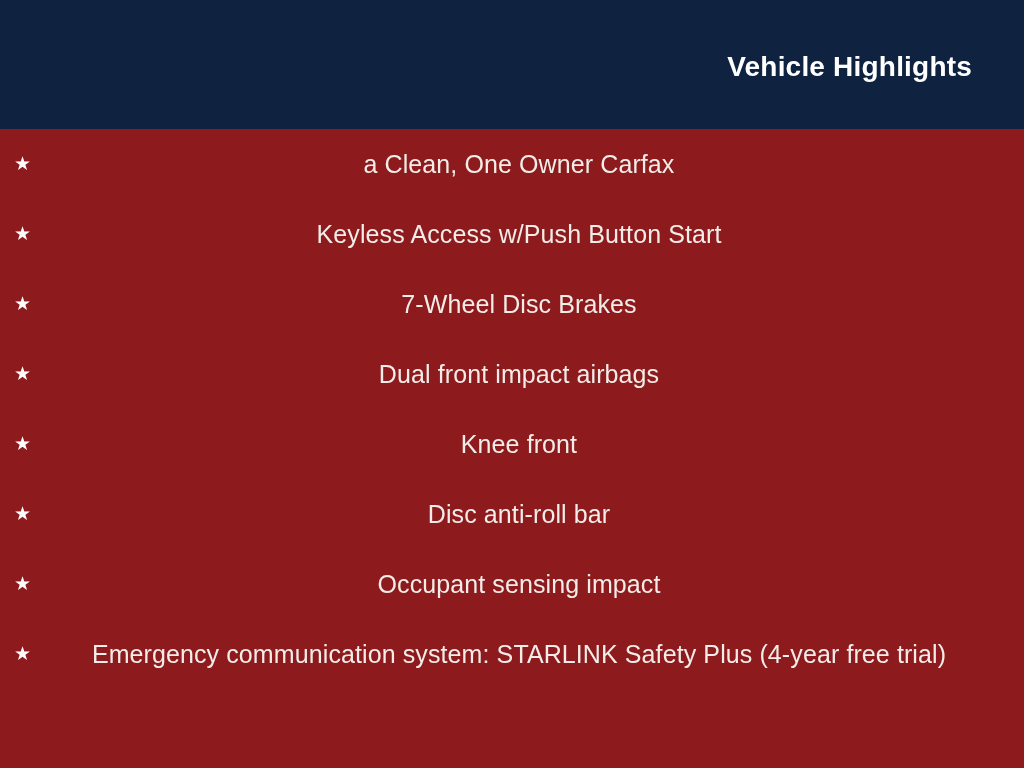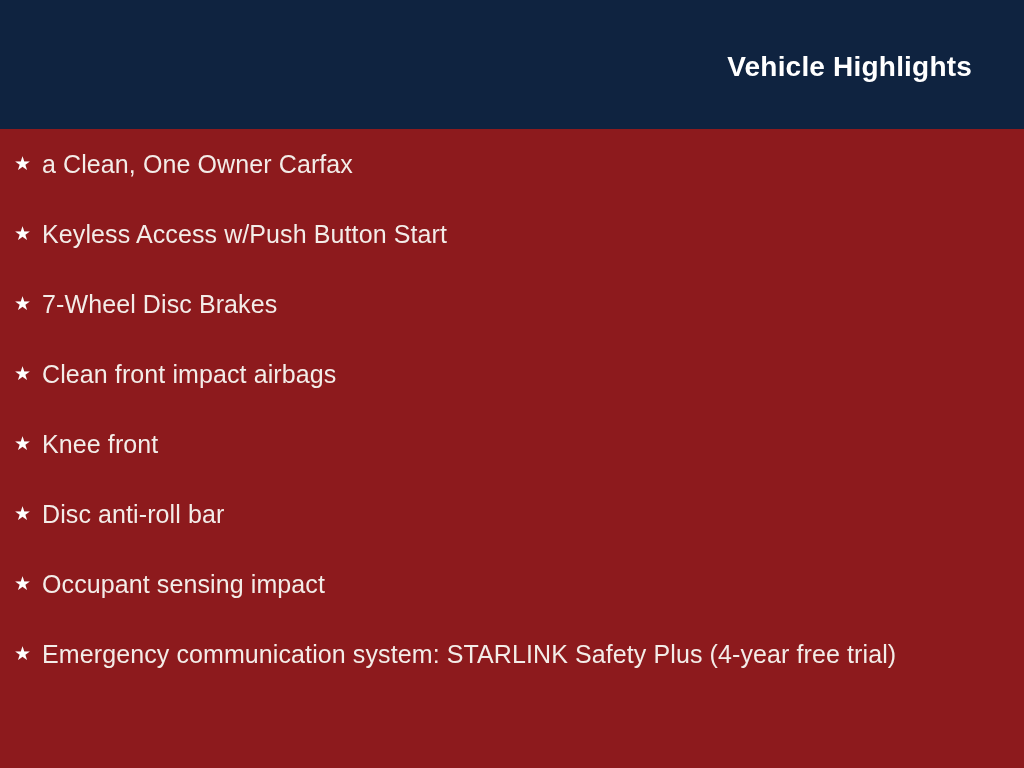--- a/index.html
+++ b/index.html
@@ -91,20 +91,21 @@
     color: #ffffff;
     font-size: 19px;
     line-height: 36px;
     text-align: left;
     user-select: none;
   }
 
   .highlight-text {
     flex: 1 1 auto;
     display: block;
+    text-align: center;
   }
 </style>
 </head>
 <body>
 
 <div class="slide">
 
   <div class="slide-header">
     <div class="slide-title">Vehicle Highlights</div>
   </div>
@@ -122,21 +123,21 @@
         <span class="highlight-text">Keyless Access w/Push Button Start</span>
       </li>
 
       <li class="highlight-item">
         <span class="bullet-star">★</span>
         <span class="highlight-text">7-Wheel Disc Brakes</span>
       </li>
 
       <li class="highlight-item">
         <span class="bullet-star">★</span>
-        <span class="highlight-text">Clean front impact airbags</span>
+        <span class="highlight-text">Dual front impact airbags</span>
       </li>
 
       <li class="highlight-item">
         <span class="bullet-star">★</span>
         <span class="highlight-text">Knee front</span>
       </li>
 
       <li class="highlight-item">
         <span class="bullet-star">★</span>
         <span class="highlight-text">Disc anti-roll bar</span>

